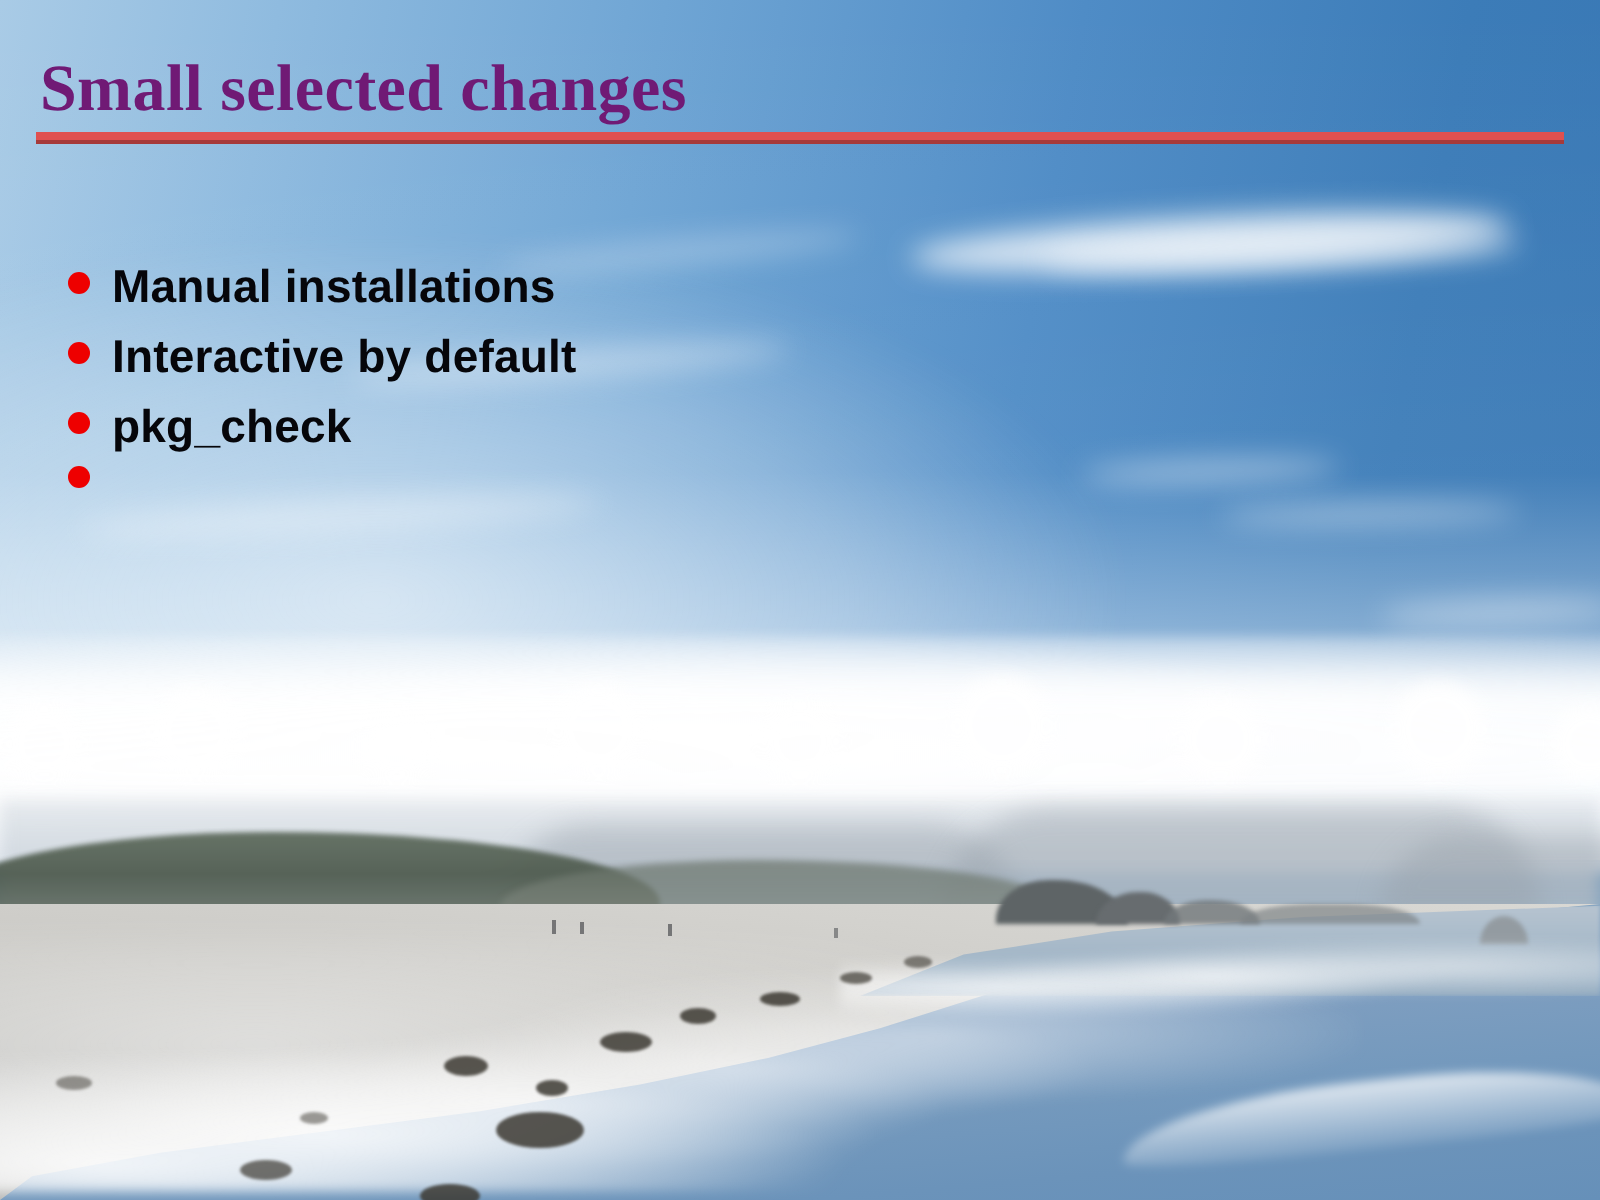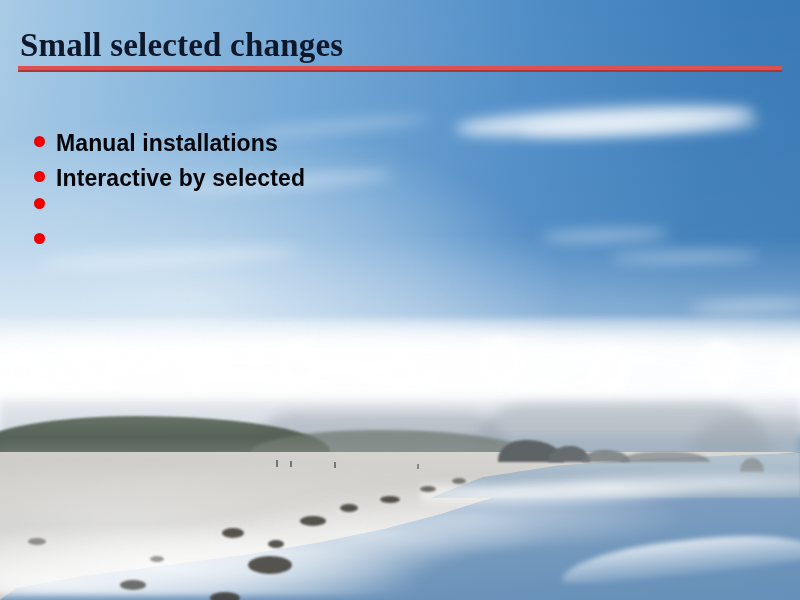--- a/index.html
+++ b/index.html
@@ -286,21 +286,21 @@
 
   
   .title {
     position: absolute;
     left: 20px;
     top: 26px;
     font-family: "Liberation Serif", serif;
     font-weight: bold;
     font-size: 33px;
     line-height: 38px;
-    color: #0f172a;
+    color: #701a75;
     letter-spacing: 0.2px;
     white-space: nowrap;
   }
 
   .rule {
     position: absolute;
     left: 18px;
     top: 66px;
     width: 764px;
     height: 4px;
@@ -411,23 +411,24 @@
 
   <div class="rule"></div>
 
   <ul class="bullets">
     <li class="bullet-item">
       <span class="bullet-dot"></span>
       <span class="bullet-text">Manual installations</span>
     </li>
     <li class="bullet-item">
       <span class="bullet-dot"></span>
-      <span class="bullet-text">Interactive by selected</span>
+      <span class="bullet-text">Interactive by default</span>
     </li>
     <li class="bullet-item">
       <span class="bullet-dot"></span>
+      <span class="bullet-text">pkg_check</span>
     </li>
     <li class="bullet-item">
       <span class="bullet-dot"></span>
     </li>
   </ul>
 
 </div>
 
 </body></html>

